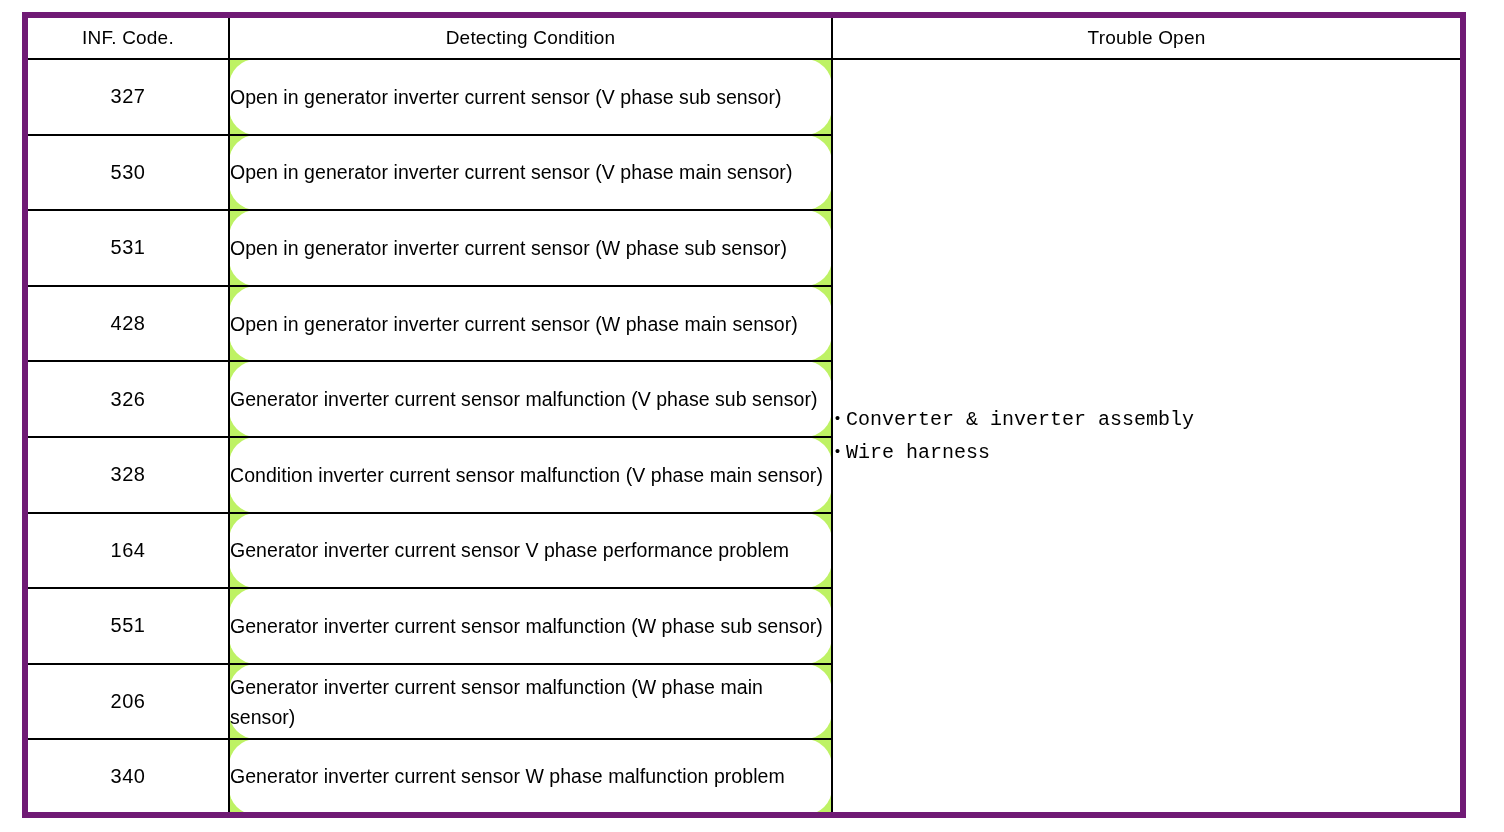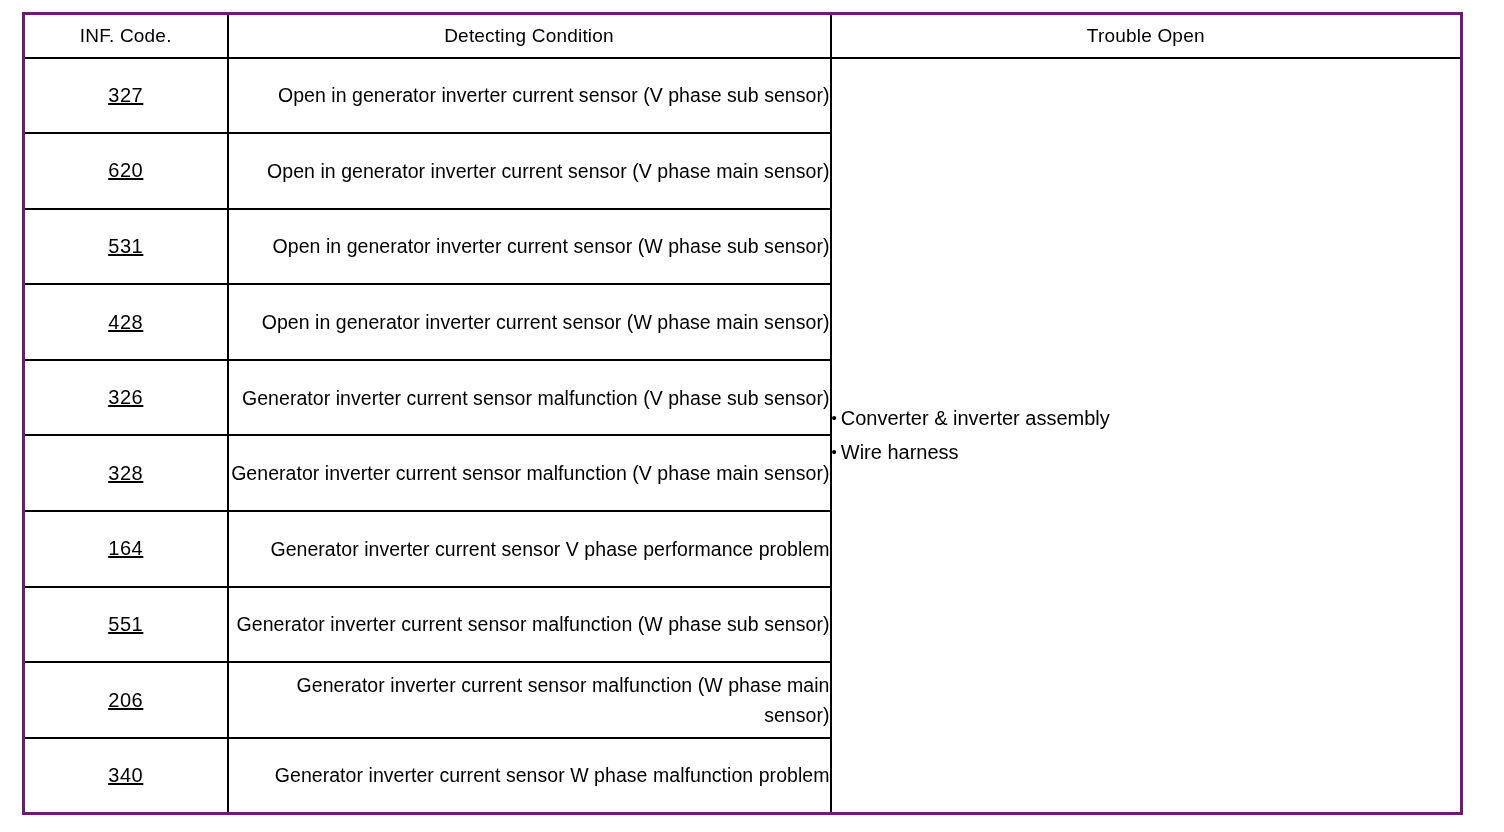--- a/index.html
+++ b/index.html
@@ -24,21 +24,21 @@
 
   
   #dtc-table {
     position: absolute;
     left: 22px;
     top: 12px;
     width: 1438px;
     height: 800px;
     border-collapse: collapse;
     table-layout: fixed;
-    border: 3px solid #701a75;
+    border: 6px solid #701a75;
     background: #bef264;
   }
 
   #dtc-table col.col-code   { width: 204px; }
   #dtc-table col.col-cond   { width: 603px; }
   #dtc-table col.col-area   { width: 631px; }
 
   #dtc-table th,
   #dtc-table td {
     border: 2px solid #000000;
@@ -58,36 +58,37 @@
     white-space: nowrap;
   }
 
   
   .data-row { height: 75.6px; }
 
   .code-cell {
     text-align: center;
     font-size: 20px;
     letter-spacing: 0.6px;
-    text-decoration: underline;
   }
 
   .cond-cell {
-    text-align: right;
+    text-align: left;
     font-size: 19.5px;
     line-height: 30px;
     padding: 6px 10px 6px 11px;
     letter-spacing: 0.05px;
     vertical-align: top;
+    border-radius: 27px;
   }
 
   .area-cell {
     vertical-align: middle;
     text-align: left;
     padding: 0 0 0 7px;
+    font-family: Liberation Mono, monospace;
   }
 
   .area-list {
     font-size: 20px;
     line-height: 33px;
   }
   .area-item {
     white-space: nowrap;
   }
   .bullet-glyph {
@@ -122,42 +123,42 @@
         <td class="cond-cell">Open in generator inverter current sensor (V phase sub sensor)</td>
         <td class="area-cell" rowspan="10">
           <div class="area-list">
             <div class="area-item"><span class="bullet-glyph">•</span><span>Converter &amp; inverter assembly</span></div>
             <div class="area-item"><span class="bullet-glyph">•</span><span>Wire harness</span></div>
           </div>
         </td>
       </tr>
 
       <tr class="data-row">
-        <td class="code-cell">620</td>
+        <td class="code-cell">530</td>
         <td class="cond-cell">Open in generator inverter current sensor (V phase main sensor)</td>
       </tr>
 
       <tr class="data-row">
         <td class="code-cell">531</td>
         <td class="cond-cell">Open in generator inverter current sensor (W phase sub sensor)</td>
       </tr>
 
       <tr class="data-row">
         <td class="code-cell">428</td>
         <td class="cond-cell">Open in generator inverter current sensor (W phase main sensor)</td>
       </tr>
 
       <tr class="data-row">
         <td class="code-cell">326</td>
         <td class="cond-cell">Generator inverter current sensor malfunction (V phase sub sensor)</td>
       </tr>
 
       <tr class="data-row">
         <td class="code-cell">328</td>
-        <td class="cond-cell">Generator inverter current sensor malfunction (V phase main sensor)</td>
+        <td class="cond-cell">Condition inverter current sensor malfunction (V phase main sensor)</td>
       </tr>
 
       <tr class="data-row">
         <td class="code-cell">164</td>
         <td class="cond-cell">Generator inverter current sensor V phase performance problem</td>
       </tr>
 
       <tr class="data-row">
         <td class="code-cell">551</td>
         <td class="cond-cell">Generator inverter current sensor malfunction (W phase sub sensor)</td>

